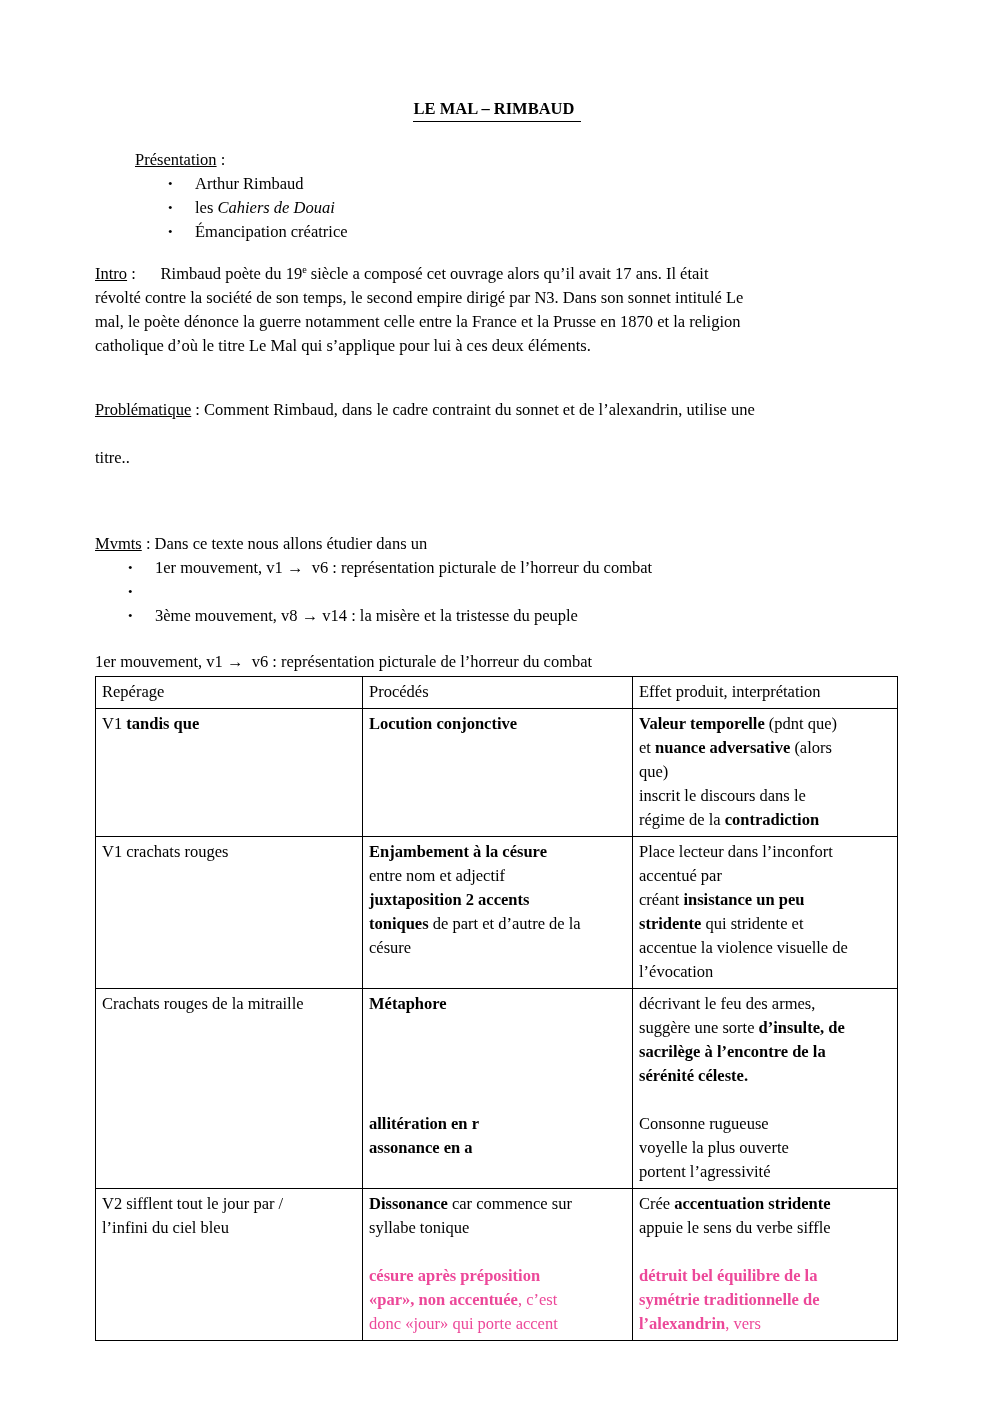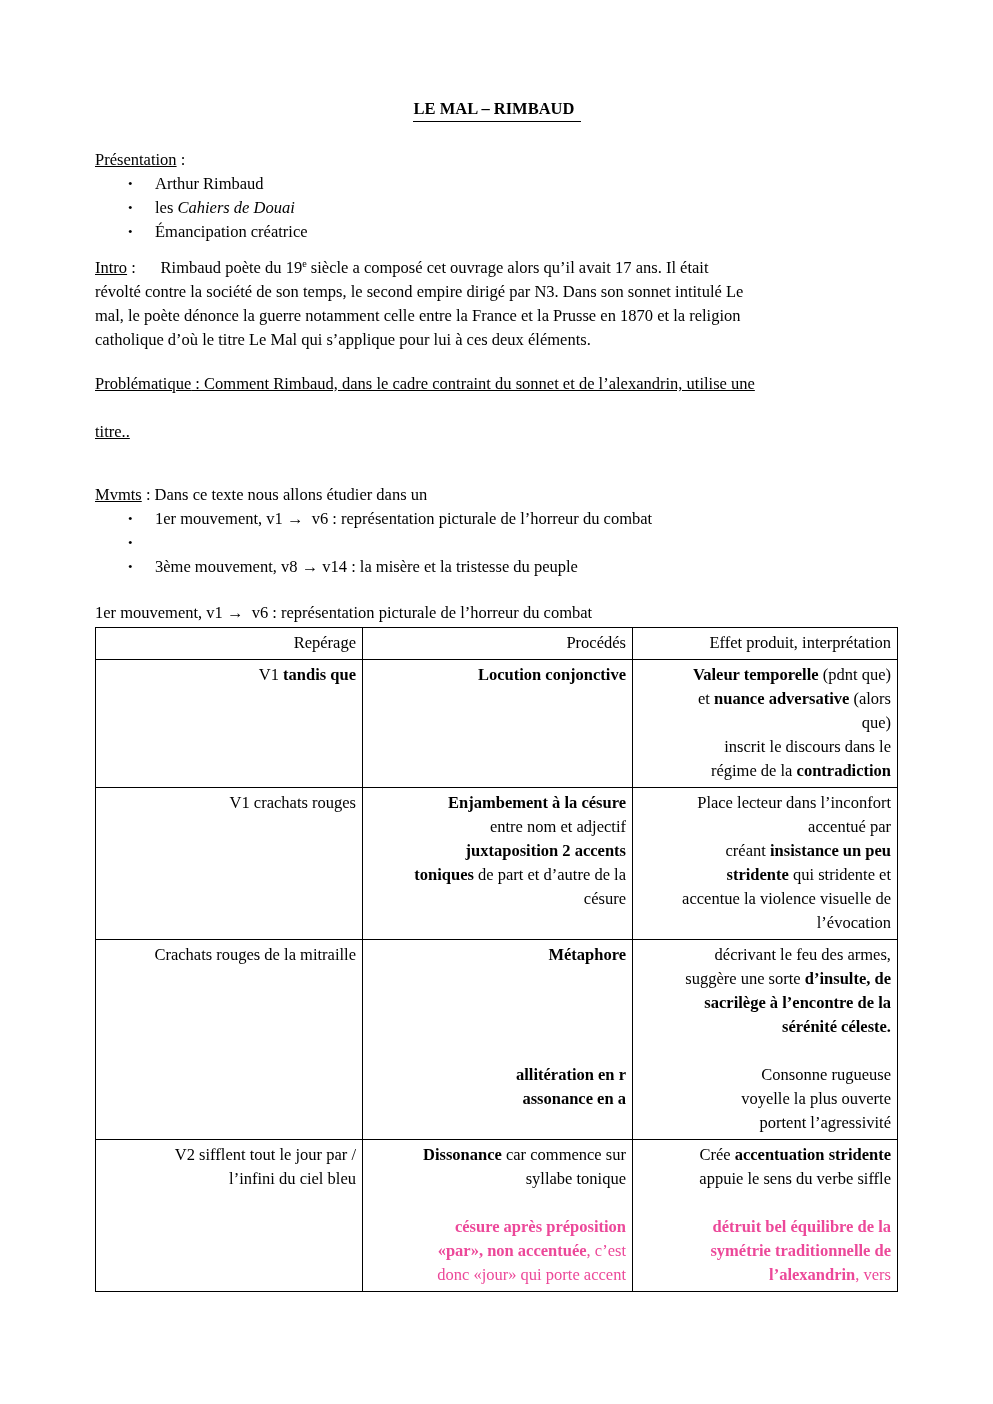--- a/index.html
+++ b/index.html
@@ -20,37 +20,37 @@
   .i{font-style:italic;}
   .u{text-decoration:underline;}
   .g{color:#ec4899;}
   .p{vertical-align:super;font-size:0.62em;line-height:0;}
   .doc-title{text-align:center;font-weight:bold;}
   .doc-title .title-text{
     display:inline-block;
     border-bottom:1.6px solid #000;
     padding:0 7px 0 1px;
   }
-  .section-presentation{margin-top:26px;}
-  .section-intro{margin-top:12px;}
-  .section-problematique{margin-top:20px;text-decoration:underline;}
-  .section-mvmts{margin-top:39px;}
+  .section-presentation{margin-top:26px;margin-left:40px;}
+  .section-intro{margin-top:18px;}
+  .section-problematique{margin-top:40px;}
+  .section-mvmts{margin-top:62px;}
   .caption{margin-top:22px;margin-bottom:2px;}
   .bullets{margin-left:33px;}
   .bullet-row{display:flex;}
   .bullet{flex:0 0 27px;font-size:13px;}
   table.analysis{
     border-collapse:collapse;
     table-layout:fixed;
     width:802px;
   }
   table.analysis th, table.analysis td{
     border:1.5px solid #000;
     vertical-align:top;
-    text-align:right;
+    text-align:left;
     font-weight:normal;
     padding:3px 6px 4px 6px;
     line-height:24px;
     overflow:hidden;
   }
 </style>
 </head>
 <body>
 
 <div class="page">

